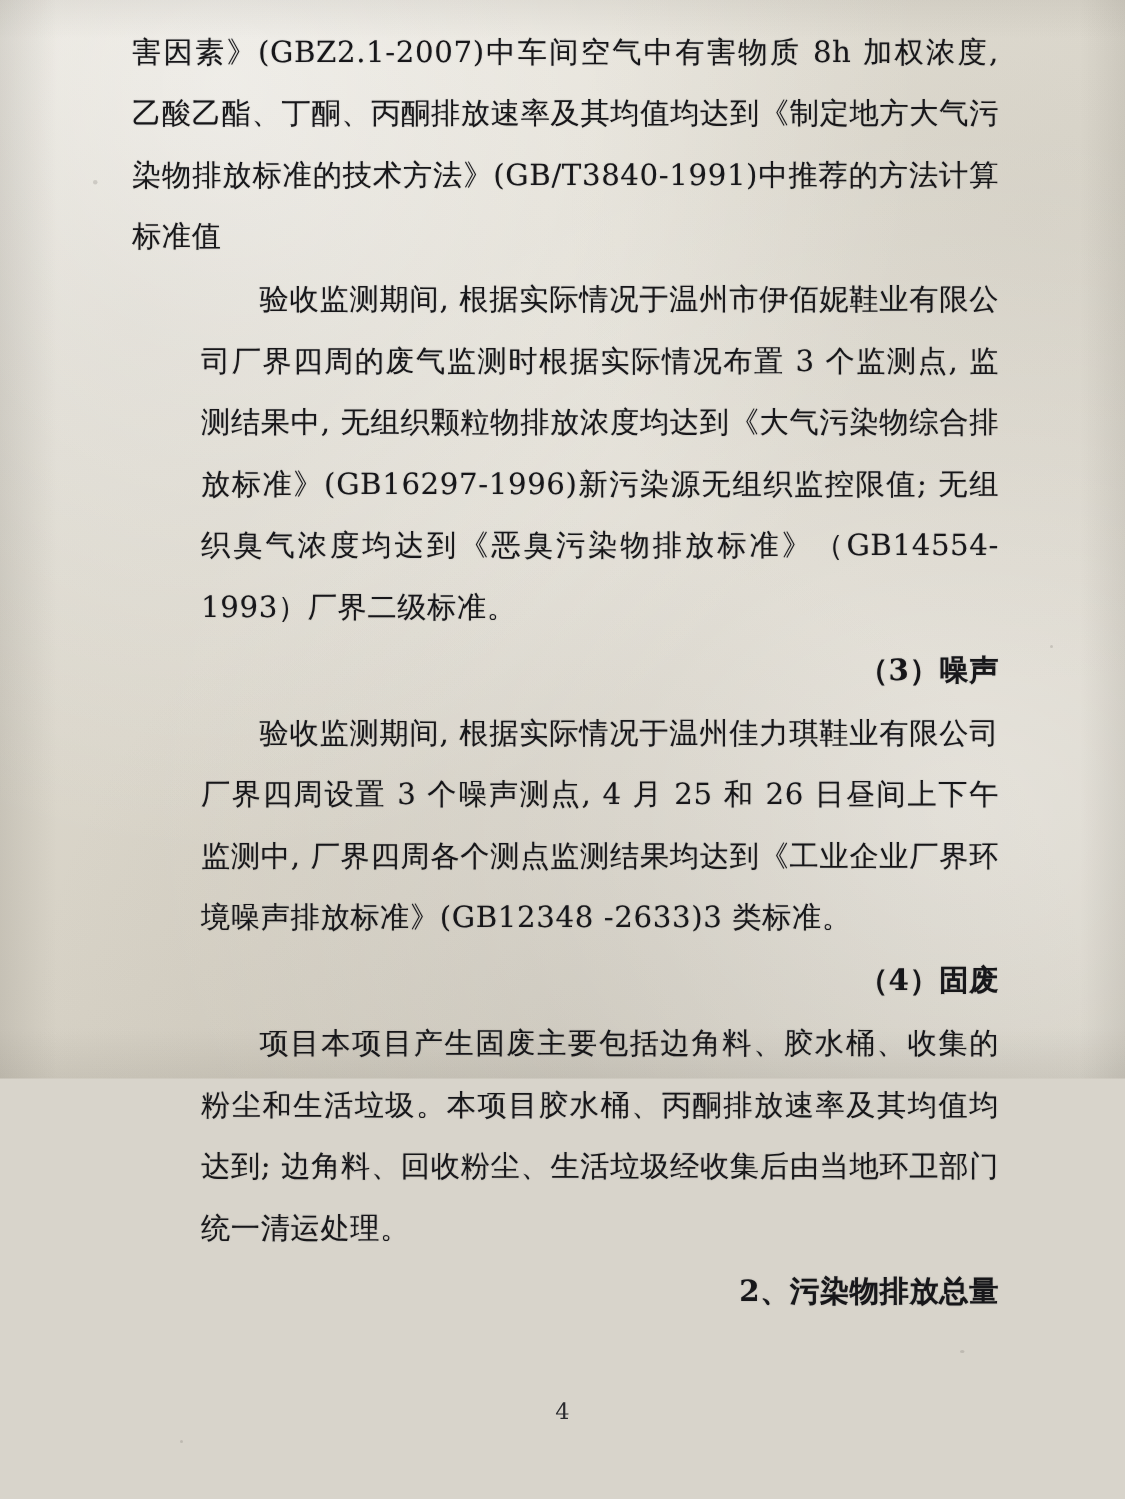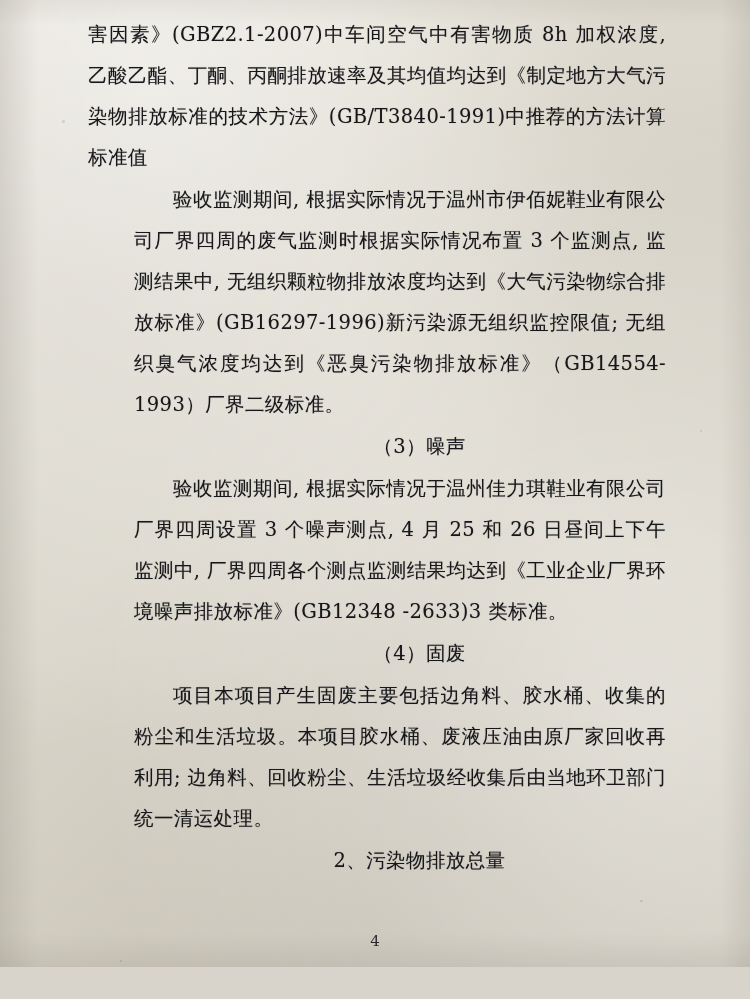--- a/index.html
+++ b/index.html
@@ -10,21 +10,21 @@
     width: 750px;
     height: 999px;
     background: #d8d4cb;
     font-family: "DejaVu Serif", serif;
     overflow: hidden;
   }
   
   #page {
     position: relative;
     width: 750px;
-    height: 967px;
+    height: 719px;
     background:
       radial-gradient(ellipse at 20% 8%, rgba(255,255,255,0.55), rgba(255,255,255,0) 55%),
       radial-gradient(ellipse at 85% 75%, rgba(255,255,255,0.40), rgba(255,255,255,0) 60%),
       linear-gradient(160deg, #e6e2d8 0%, #dedacf 35%, #d6d1c5 70%, #cdc8bb 100%);
     box-sizing: border-box;
   }
   
   #page:before {
     content: "";
     position: absolute;
@@ -66,21 +66,22 @@
     text-align: justify;
     text-justify: inter-character;
     font-family: "DejaVu Serif", serif;
     text-shadow: 0 0 1px rgba(30,30,35,0.30);
   }
   p.indent {
     text-indent: 2em;
     margin-left: 46px;
   }
   p.tight {
-    text-align: center;
+    text-align: right;
+    font-weight: bold;
   }
 
   .footer-page {
     position: absolute;
     left: 0;
     right: 0;
     top: 932px;
     text-align: center;
     font-size: 15px;
     color: #2a2a2e;
@@ -105,19 +106,19 @@
   <div class="speck" style="left:700px; top:430px; width:2px; height:2px;"></div>
   <div class="speck" style="left:120px; top:960px; width:2px; height:2px;"></div>
   <div class="speck" style="left:640px; top:900px; width:3px; height:2px;"></div>
 
   <div class="text-body">
     <p class="para">害因素》(GBZ2.1-2007)中车间空气中有害物质 8h 加权浓度, 乙酸乙酯、丁酮、丙酮排放速率及其均值均达到《制定地方大气污染物排放标准的技术方法》(GB/T3840-1991)中推荐的方法计算标准值</p>
     <p class="para indent">验收监测期间, 根据实际情况于温州市伊佰妮鞋业有限公司厂界四周的废气监测时根据实际情况布置 3 个监测点, 监测结果中, 无组织颗粒物排放浓度均达到《大气污染物综合排放标准》(GB16297-1996)新污染源无组织监控限值; 无组织臭气浓度均达到《恶臭污染物排放标准》（GB14554-1993）厂界二级标准。</p>
     <p class="para indent tight">（3）噪声</p>
     <p class="para indent">验收监测期间, 根据实际情况于温州佳力琪鞋业有限公司厂界四周设置 3 个噪声测点, 4 月 25 和 26 日昼间上下午监测中, 厂界四周各个测点监测结果均达到《工业企业厂界环境噪声排放标准》(GB12348 -2633)3 类标准。</p>
     <p class="para indent tight">（4）固废</p>
-    <p class="para indent">项目本项目产生固废主要包括边角料、胶水桶、收集的粉尘和生活垃圾。本项目胶水桶、废液压油由原厂家回收再利用; 边角料、回收粉尘、生活垃圾经收集后由当地环卫部门统一清运处理。</p>
+    <p class="para indent">项目本项目产生固废主要包括边角料、胶水桶、收集的粉尘和生活垃圾。本项目胶水桶、丙酮排放速率及其均值均达到; 边角料、回收粉尘、生活垃圾经收集后由当地环卫部门统一清运处理。</p>
     <p class="para indent tight">2、污染物排放总量</p>
   </div>
 
   <div class="footer-page">4</div>
 
 </div>
 
 </body></html>

